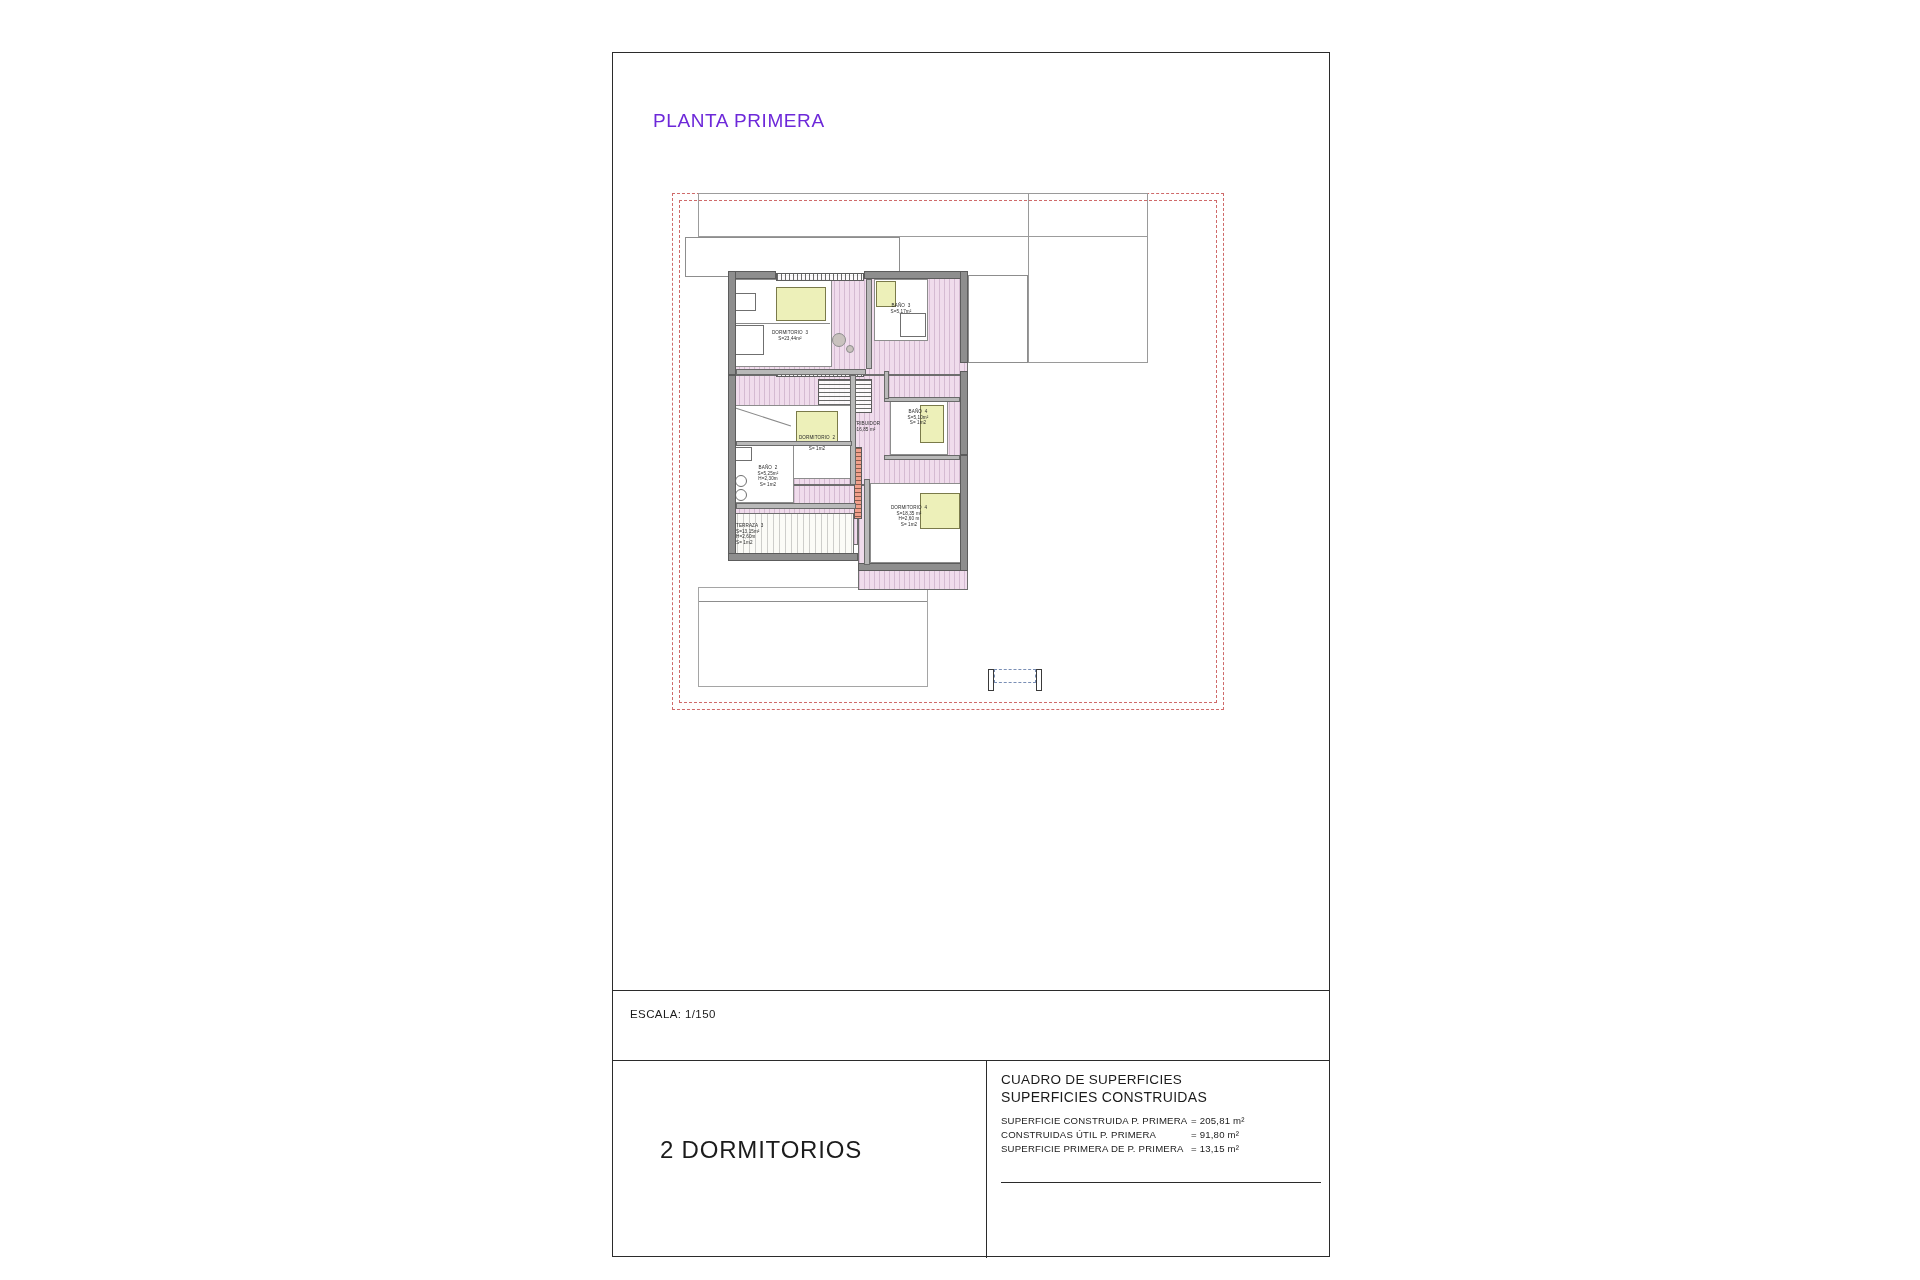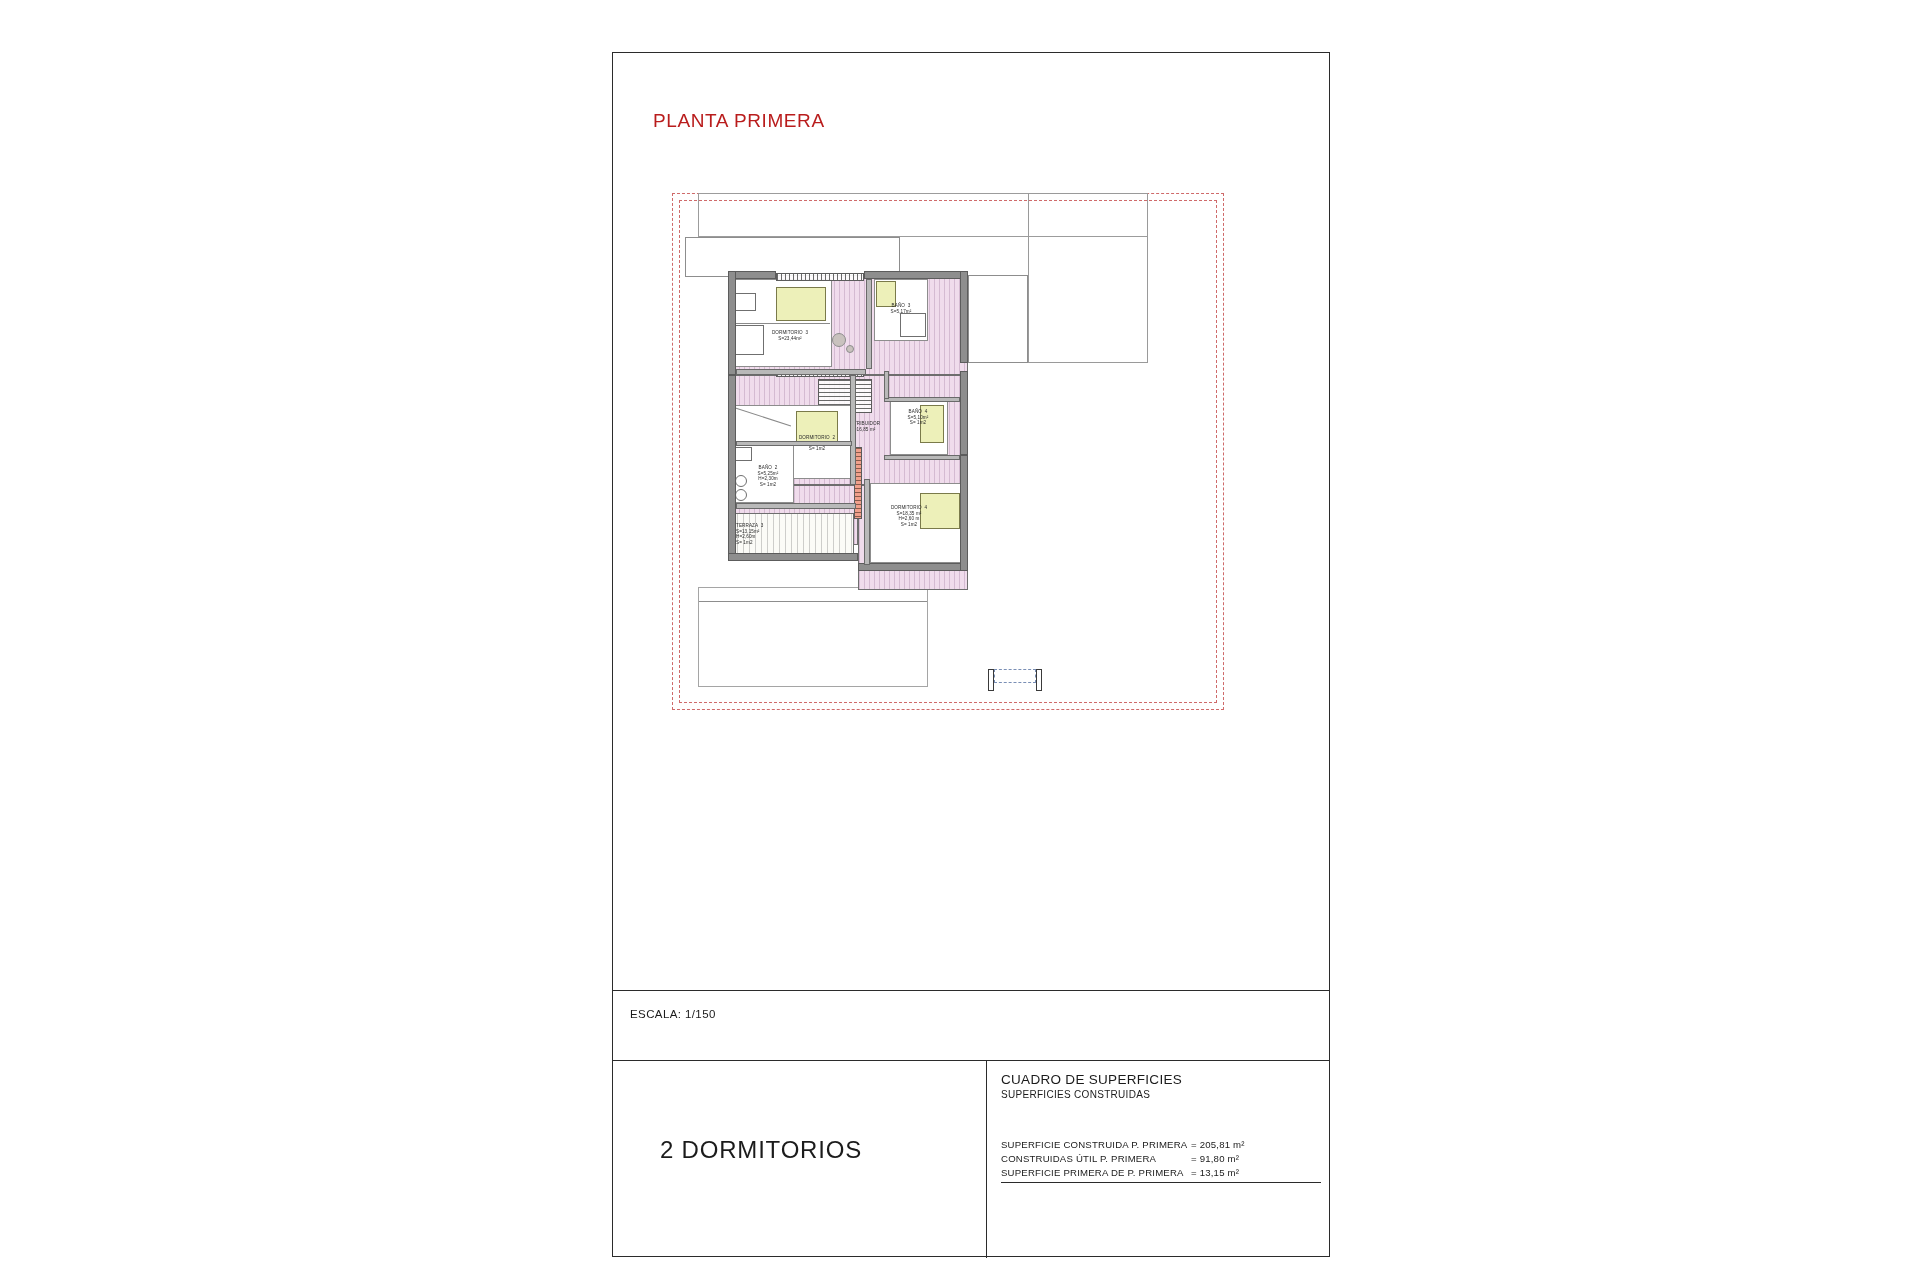--- a/index.html
+++ b/index.html
@@ -20,21 +20,21 @@
     background: #ffffff;
     box-sizing: border-box;
   }
   
   .plan-title {
     position: absolute;
     left: 40px;
     top: 57px;
     font-size: 19px;
     letter-spacing: 0.6px;
-    color: #b91c1c;
+    color: #6d28d9;
   }
   
   .hrule {
     position: absolute;
     left: 0;
     width: 100%;
     height: 0;
     border-top: 1px solid #2b2b2b;
   }
   #rule1 { top: 937px; }
@@ -70,30 +70,30 @@
     left: 14px;
     top: 12px;
     font-size: 13.5px;
     color: #1b1b1b;
     letter-spacing: 0.3px;
   }
   .surf-sub {
     position: absolute;
     left: 14px;
     top: 29px;
-    font-size: 10px;
+    font-size: 14px;
     color: #1b1b1b;
     letter-spacing: 0.3px;
   }
   .surf-group {
     position: absolute;
     left: 14px;
     width: 320px;
   }
-  #grp-a { top: 55px; margin-top: 24px; }
+  #grp-a { top: 55px; }
   #grp-b { top: 130px; }
   .surf-row {
     position: relative;
     height: 14px;
     font-size: 9.6px;
     color: #1b1b1b;
     letter-spacing: 0.2px;
   }
   .surf-row .nm { position: absolute; left: 0; top: 0; }
   .surf-row .vl { position: absolute; left: 190px; top: 0; }

